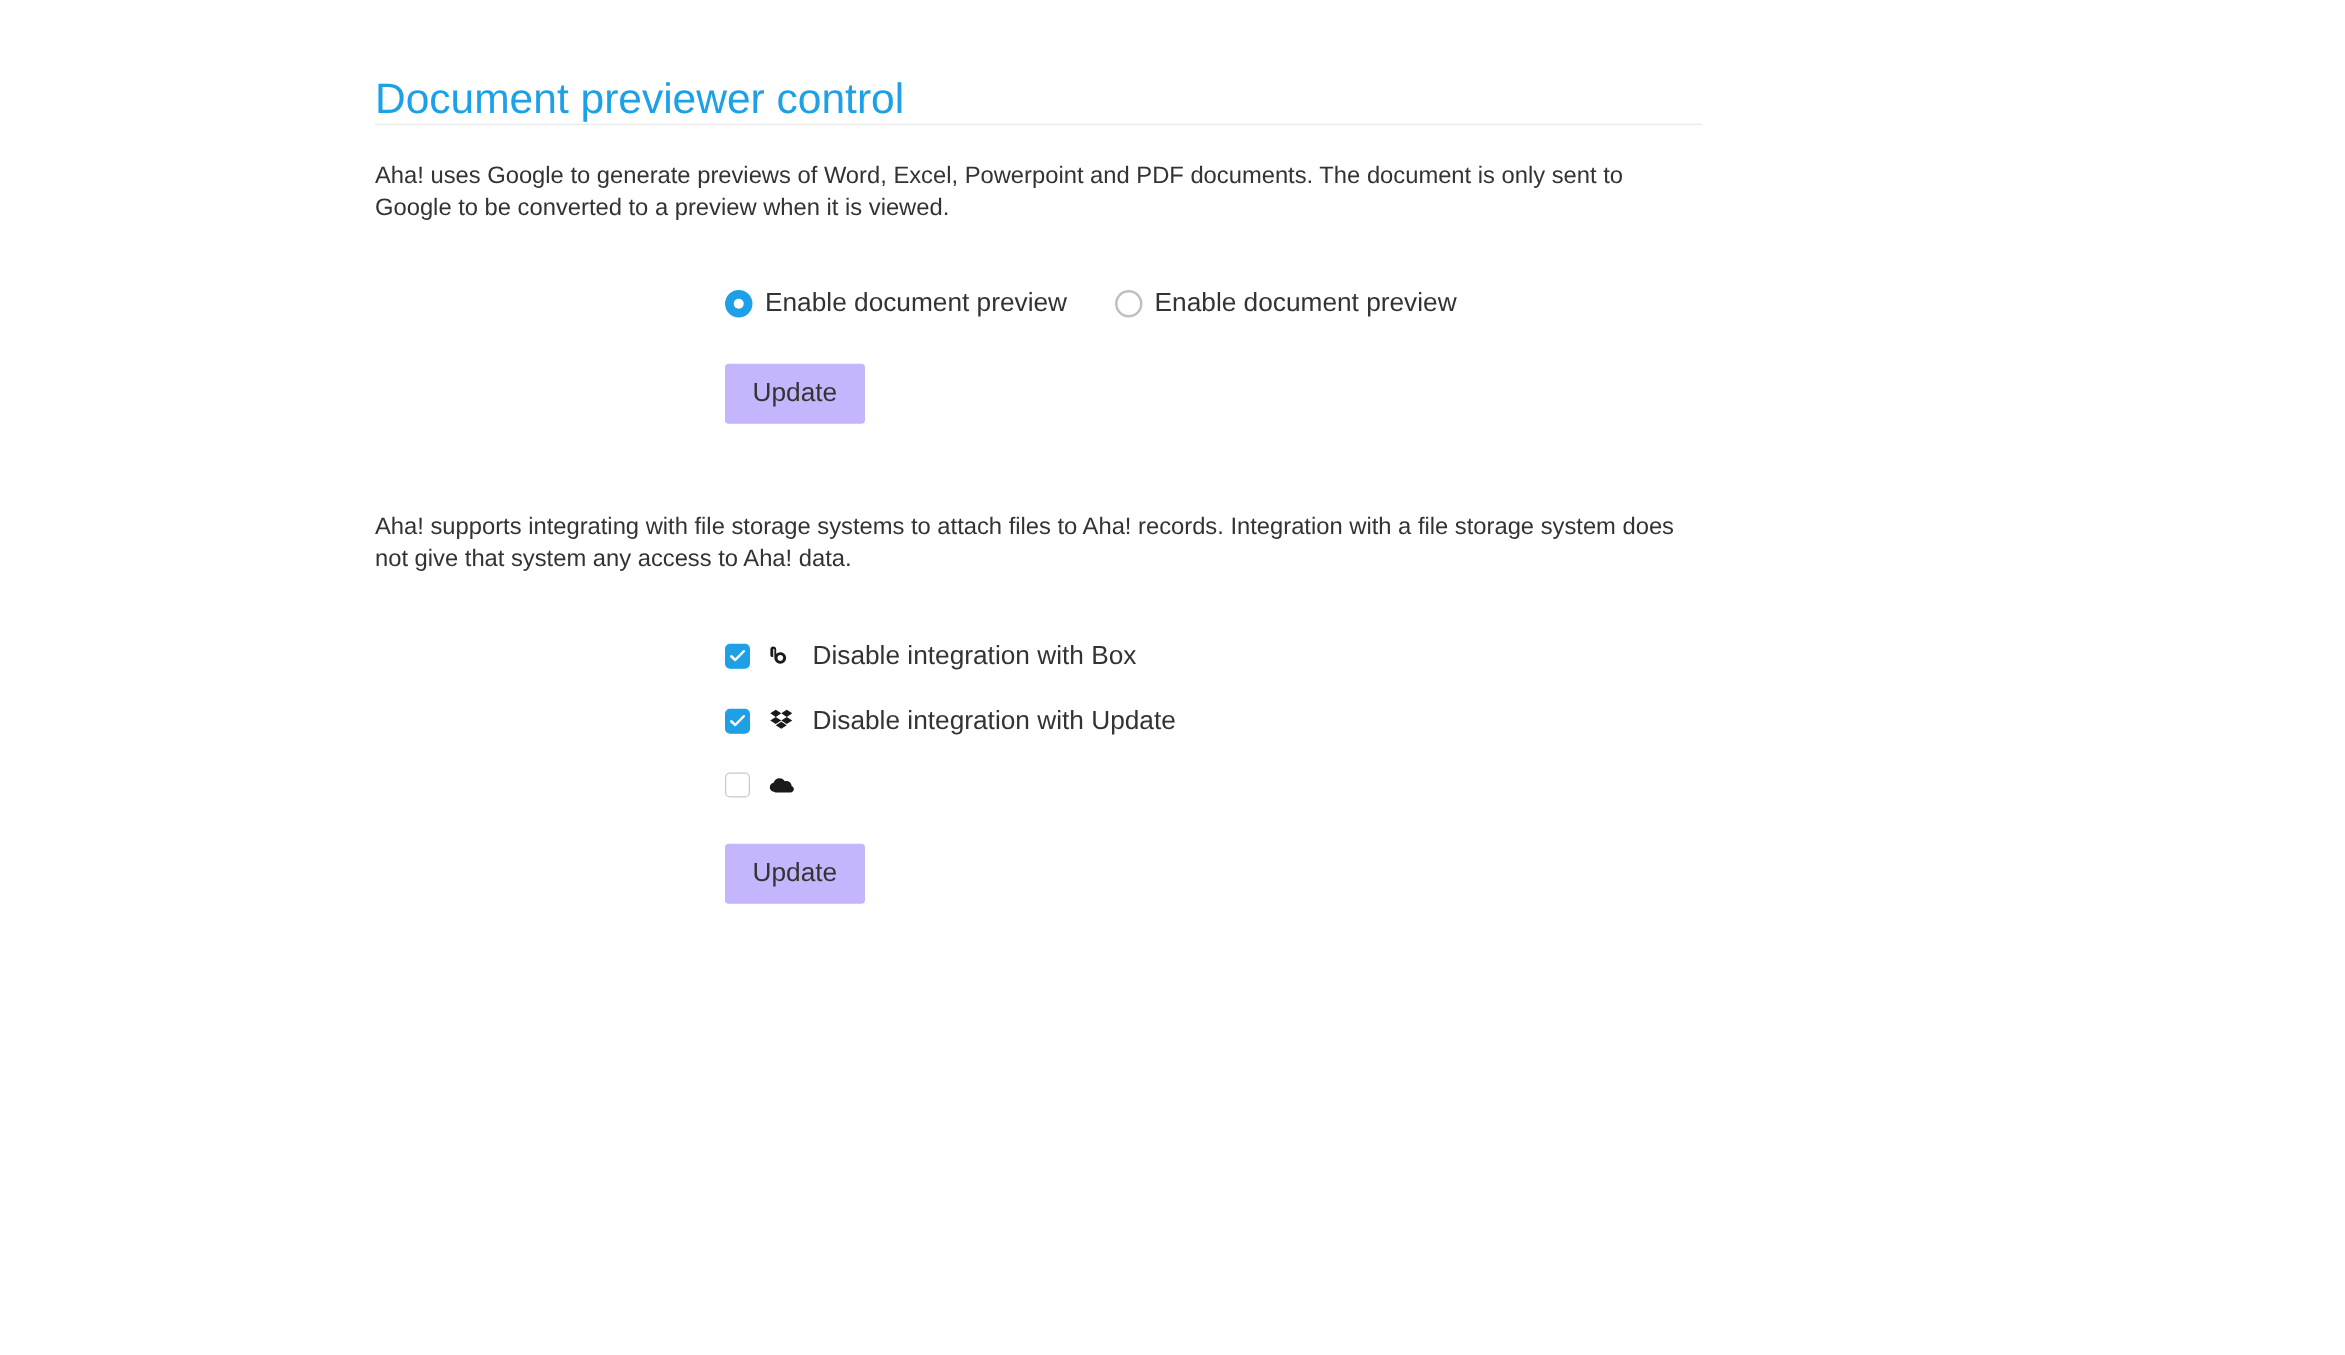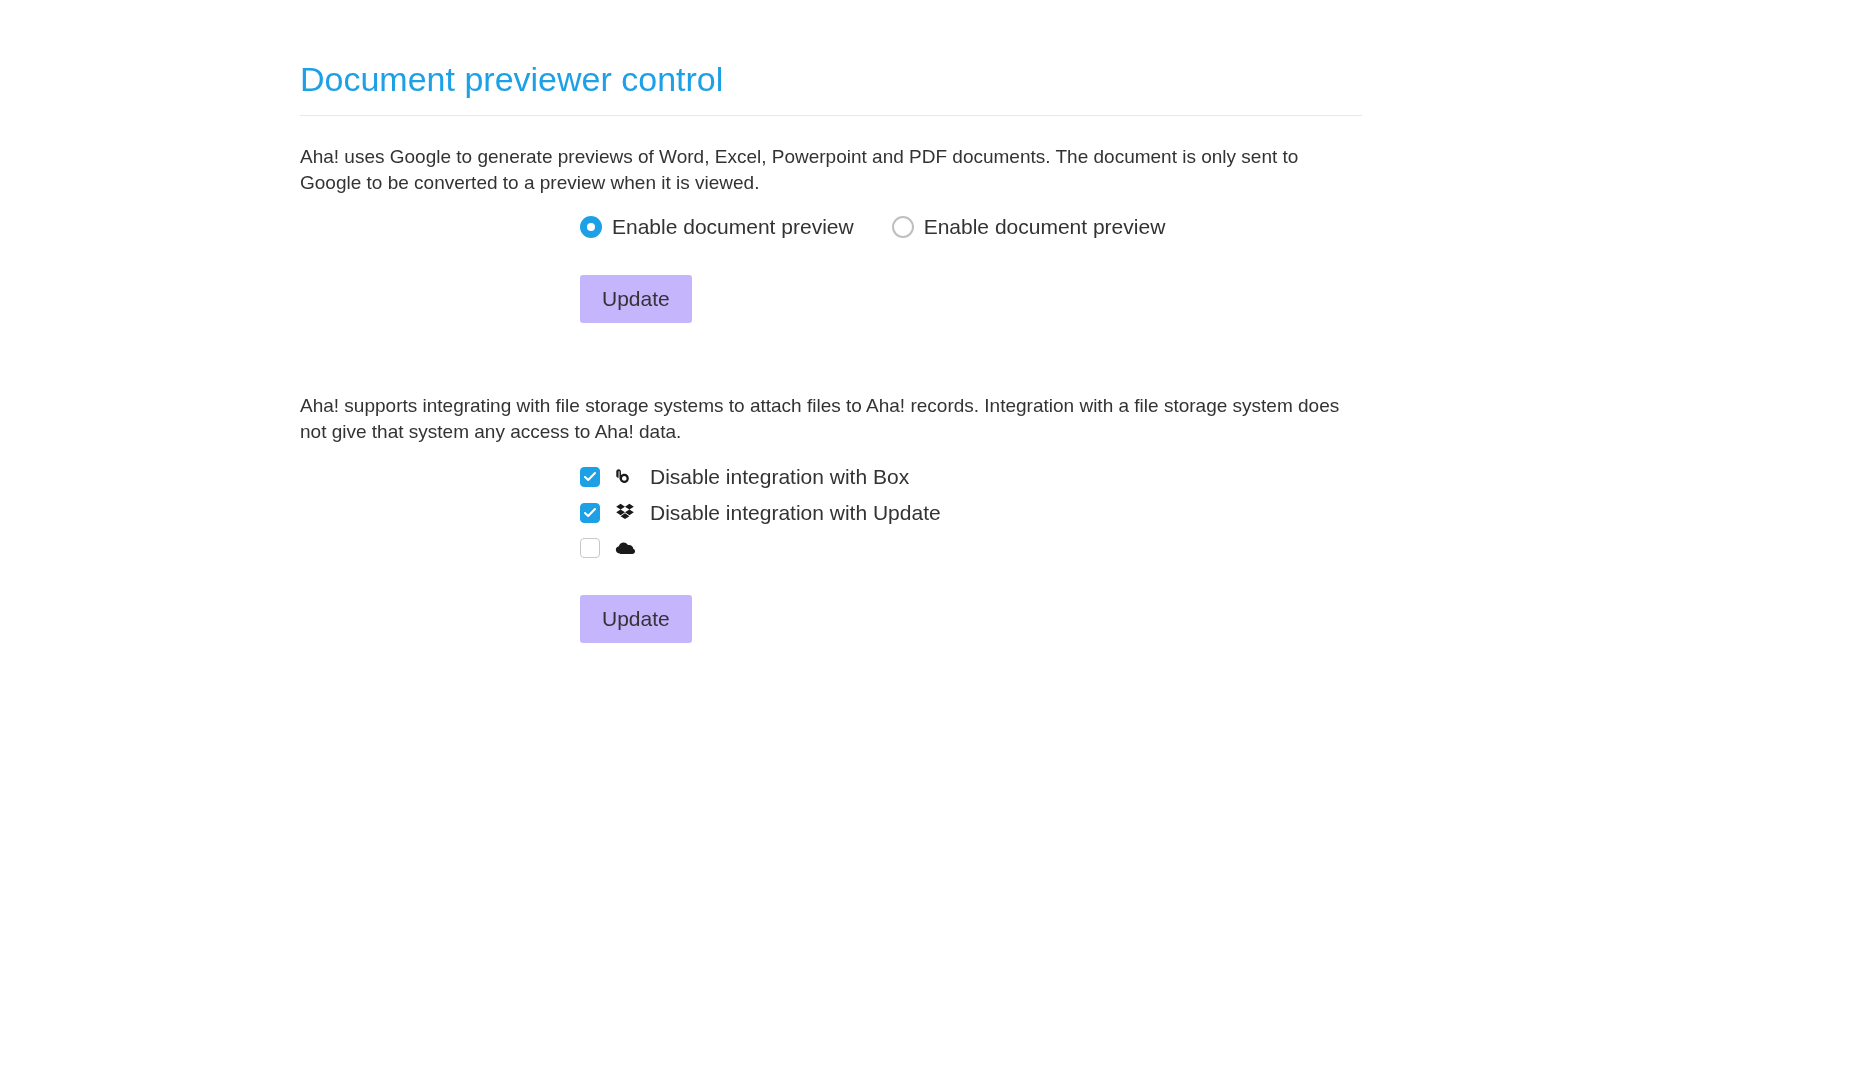--- a/index.html
+++ b/index.html
@@ -12,32 +12,32 @@
       padding: 60px 0 0 0;
     }
     .container {
       margin-left: 300px;
       width: 1062px;
     }
     .section-heading {
       font-size: 34px;
       font-weight: 400;
       color: #1ea0e6;
-      padding-bottom: 16px;
+      padding-bottom: 0;
       border-bottom: 1px solid #e8e8e8;
       margin-bottom: 28px;
     }
     .section-desc {
       font-size: 19px;
       line-height: 1.35;
       color: #333333;
     }
     .form-area {
       margin-left: 280px;
-      margin-top: 20px;
+      margin-top: 52px;
     }
     .radio-group {
       display: flex;
       gap: 38px;
       align-items: center;
     }
     .radio-item {
       display: flex;
       align-items: center;
       gap: 10px;
@@ -79,21 +79,21 @@
       border-radius: 3px;
       cursor: pointer;
       font-family: inherit;
     }
     .section-gap {
       height: 70px;
     }
     .checkbox-list {
       display: flex;
       flex-direction: column;
-      gap: 12px;
+      gap: 28px;
     }
     .checkbox-item {
       display: flex;
       align-items: center;
       gap: 14px;
       font-size: 21px;
       color: #333333;
       cursor: pointer;
     }
     .chk {

